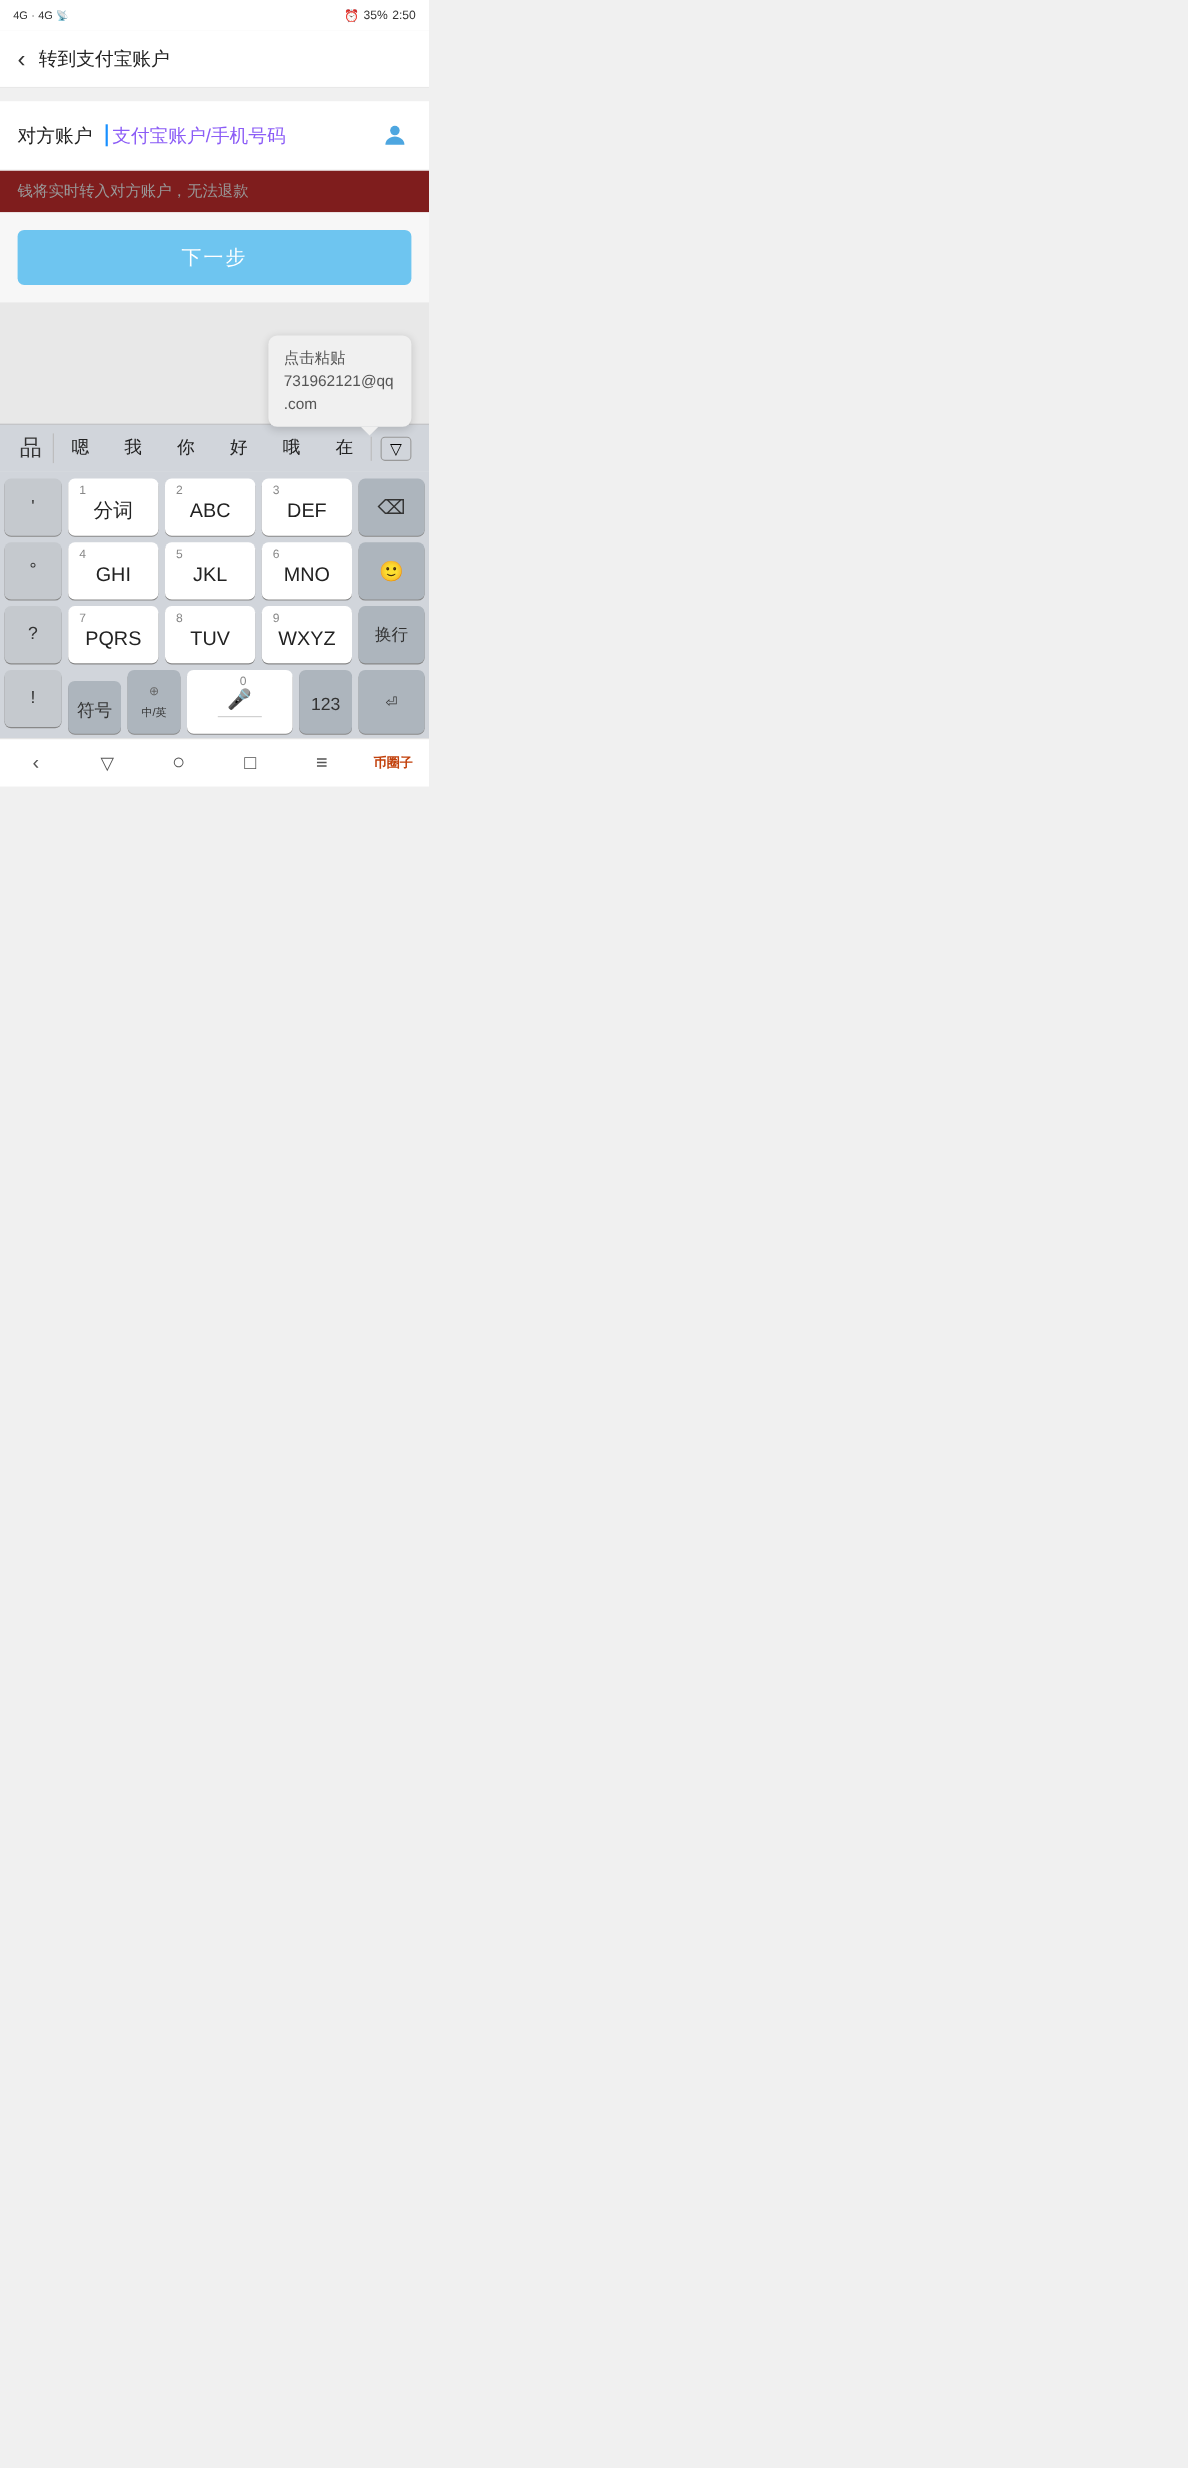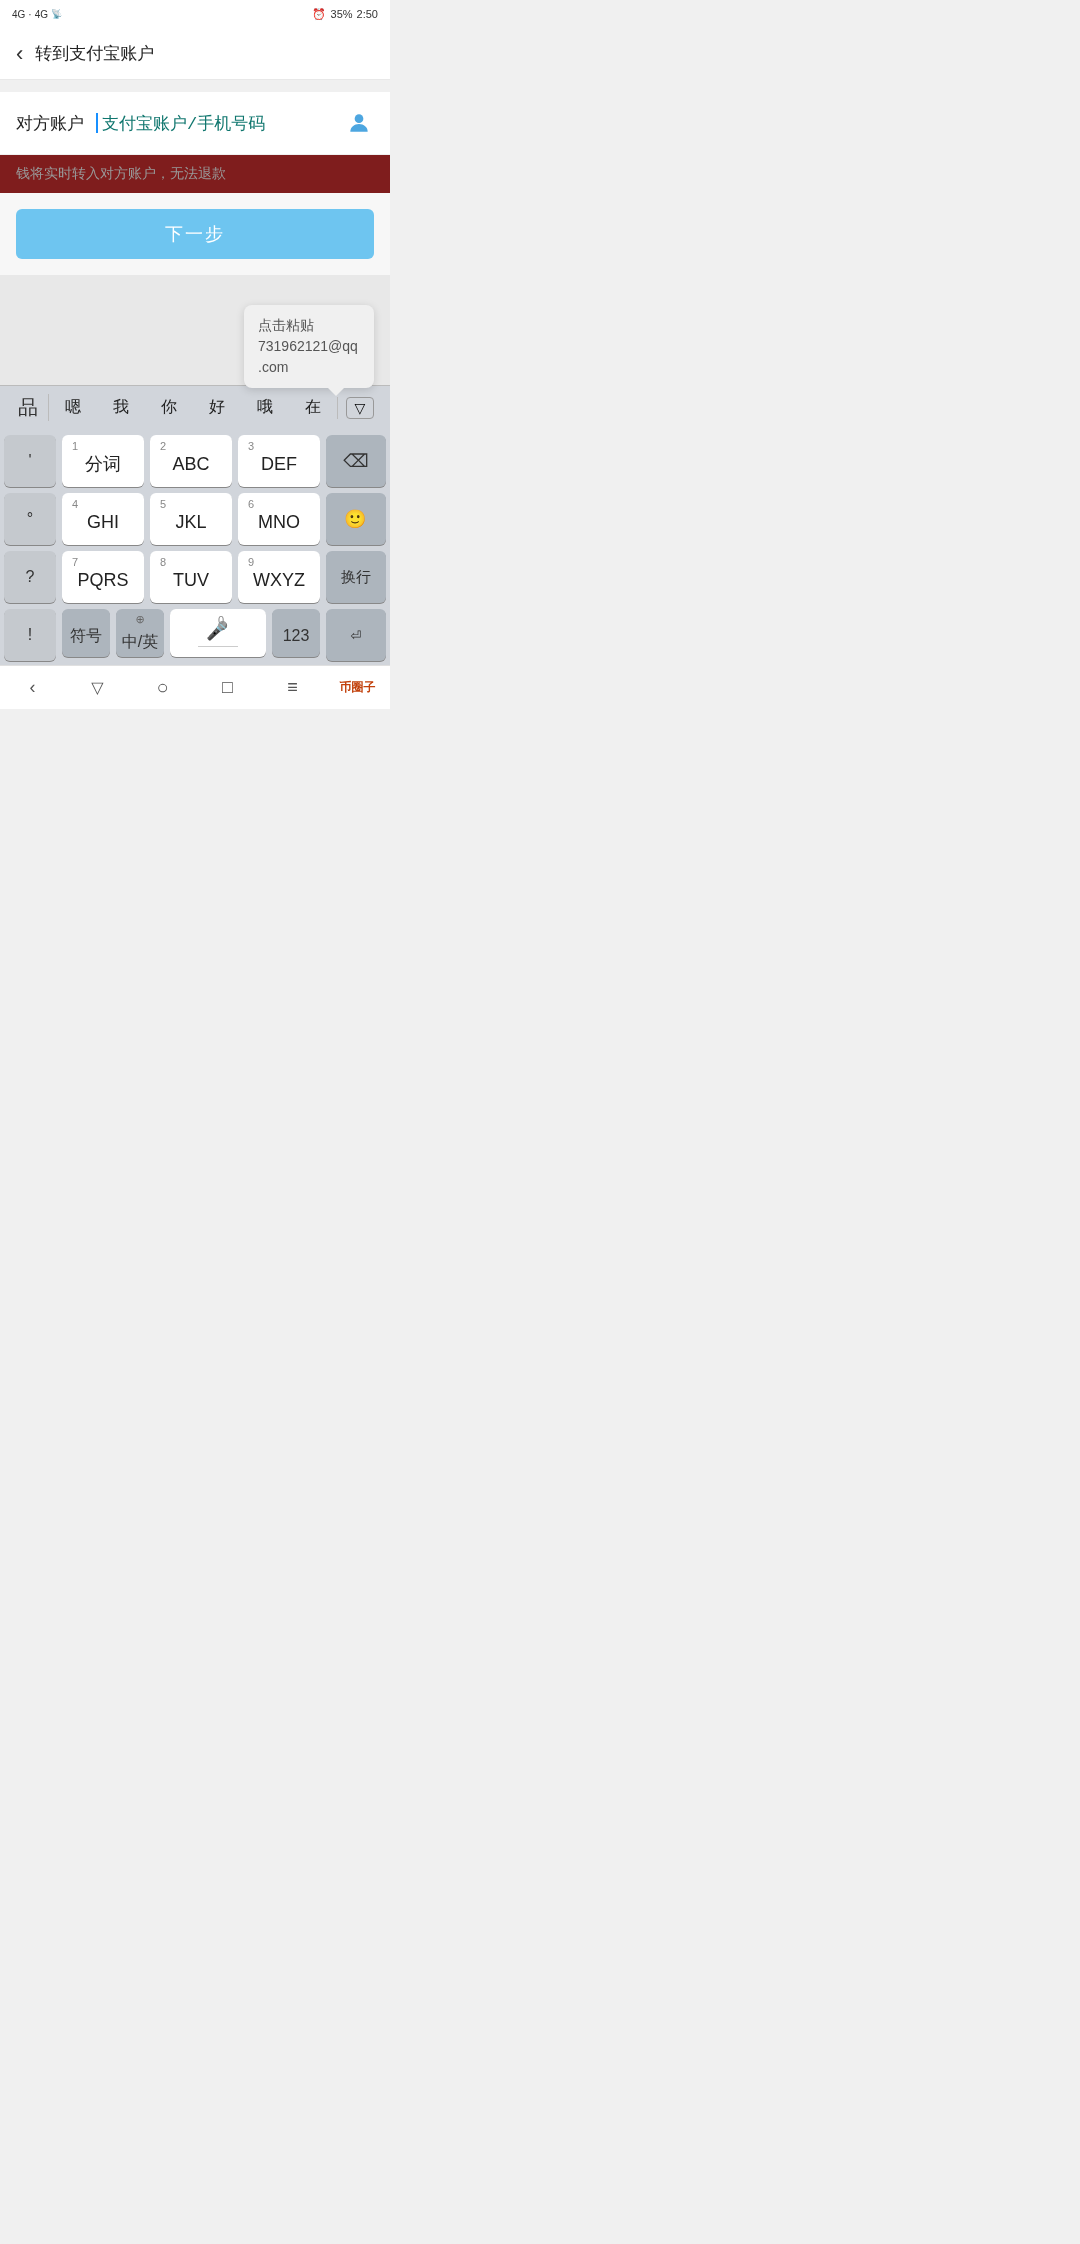--- a/index.html
+++ b/index.html
@@ -263,20 +263,21 @@
     }
     .key.gray-key {
       background: #adb5bd;
       color: #333;
     }
     .key.gray-key .key-main { color: #333; font-size: 16px; }
     .key.symbol-key {
       flex: 1;
       background: #adb5bd;
       min-height: 48px;
+      margin-top: 10px;
     }
     .key.lang-key {
       flex: 1;
       background: #adb5bd;
       min-height: 48px;
     }
     .key.space-key {
       flex: 2;
       background: #fff;
       min-height: 48px;
@@ -393,21 +394,21 @@
 
 <div class="header">
   <span class="back-icon">‹</span>
   <span class="header-title">转到支付宝账户</span>
 </div>
 
 <div class="form-area">
   <div class="account-row">
     <span class="account-label">对方账户</span>
     <span class="cursor-line"></span>
-    <span class="account-input" style="color:#0f766e;font-family:Liberation Mono, monospace;">支付宝账户/手机号码</span>
+    <span class="account-input" style="color:#8b5cf6;">支付宝账户/手机号码</span>
     <div class="contact-icon">
       <svg width="26" height="26" viewBox="0 0 24 24">
         <circle cx="12" cy="8" r="4"></circle>
         <path d="M4 20c0-4 3.6-7 8-7s8 3 8 7"></path>
       </svg>
     </div>
   </div>
 
 </div>
 
@@ -500,21 +501,21 @@
         <span class="key-main">WXYZ</span>
       </div>
     </div>
 
     <div class="main-row" style="gap:6px;">
       <div class="key gray-key symbol-key">
         <span class="key-main">符号</span>
       </div>
       <div class="key gray-key lang-key">
         <span style="font-size:11px;color:#666;">⊕</span>
-        <span class="key-main" style="font-size:16px;">中/英</span>
+        <span class="key-main" style="font-size:10px;">中/英</span>
       </div>
       <div class="key space-key" style="flex:2;">
         <span class="key-num" style="font-size:11px;color:#888;position:absolute;top:2px;left:50%;transform:translateX(-50%);">0</span>
         <span class="mic-icon">🎤</span>
         <span style="display:block;width:40px;height:1px;background:#ccc;margin-top:4px;"></span>
       </div>
       <div class="key gray-key num-key">
         <span class="key-main" style="font-size:16px;">123</span>
       </div>
     </div>

